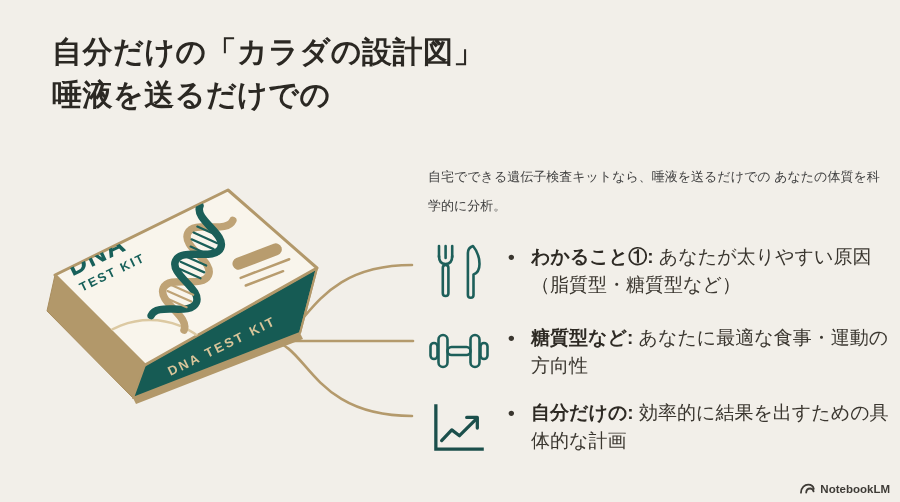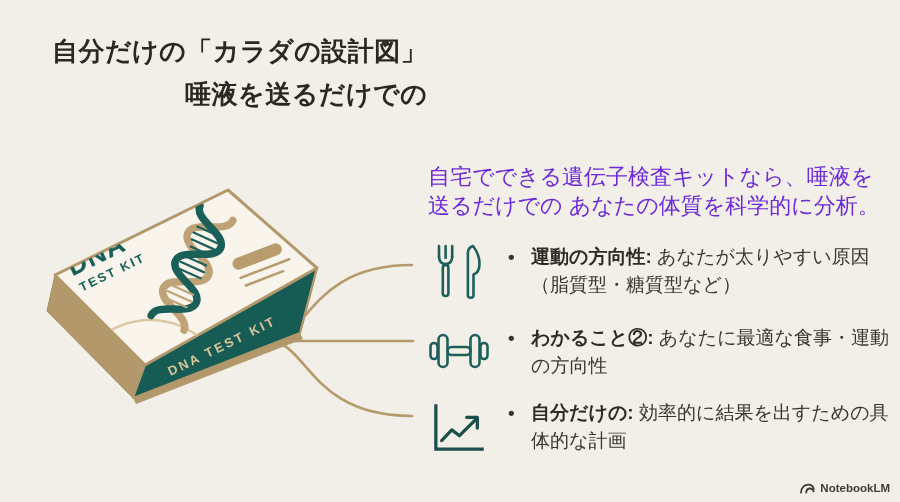--- a/index.html
+++ b/index.html
@@ -4,41 +4,40 @@
 <style>
   html,body{margin:0;padding:0;}
   body{
     width:900px;height:502px;position:relative;overflow:hidden;
     background:#f2efe9;
     font-family:"Liberation Sans",sans-serif;
     color:#3a362f;
   }
   .title{
     position:absolute;left:52px;top:30px;
-    font-size:26px;font-weight:700;color:#2b2823;line-height:43px;
+    font-size:30px;font-weight:700;color:#2b2823;line-height:43px;
     letter-spacing:.5px;
-    text-align:right;
   }
   .illustration{position:absolute;left:0;top:148px;width:430px;height:340px;}
   .right-col{position:absolute;left:428px;top:162px;width:464px;}
-  .intro{font-size:22px;line-height:29px;margin:0 0 23px 0;color:#6d28d9;}
+  .intro{font-size:13px;line-height:29px;margin:0 0 23px 0;color:#404040;}
   .bullet-row{display:flex;align-items:flex-start;margin-bottom:19px;}
   .icon-cell{flex:0 0 62px;width:62px;display:flex;justify-content:center;margin-right:15px;}
   .bullet-text{
     font-size:19px;line-height:28px;position:relative;padding-left:26px;
     width:372px;color:#3a362f;
   }
   .dot{position:absolute;left:3px;top:0;font-weight:700;}
   .blabel{font-weight:700;color:#2e2a24;}
   .icon-fork{margin-top:0;}
   .icon-dumbbell{margin-top:5px;}
   .icon-chart{margin-top:2px;}
   .footer{
     position:absolute;right:10px;bottom:7px;
-    display:flex;align-items:flex-start;gap:5px;
+    display:flex;align-items:center;gap:5px;
     font-size:11.5px;font-weight:700;color:#3e3b36;
   }
 </style>
 </head>
 <body>
 
 <div class="title">
   <div>自分だけの「カラダの設計図」</div>
   <div>唾液を送るだけでの</div>
 </div>
@@ -115,36 +114,36 @@
       <svg class="icon-fork" width="54" height="62" viewBox="0 0 54 62" fill="none" stroke="#1d5f5a" stroke-width="2.6" stroke-linecap="round" stroke-linejoin="round">
         <path d="M7 3v11"></path>
           <path d="M13.6 3v12"></path>
           <path d="M20.2 3v11"></path>
         <path d="M7 13c0 5.5 2.5 8 6.6 8s6.6-2.5 6.6-8"></path>
         <rect x="10.8" y="22" width="5.6" height="31" rx="2.8"></rect>
         <path d="M41 3c5 6 6.5 13 6.5 18 0 6-3 9.5-6 10.5v20.5a2.8 2.8 0 0 1-5.6 0V10c0-3.5 2.1-6 5.1-7z"></path>
       </svg>
     </div>
     <div class="bullet-text">
-      <span class="dot">•</span><span class="blabel">運動の方向性:</span><span> あなたが太りやすい原因（脂質型・糖質型など）</span>
+      <span class="dot">•</span><span class="blabel">わかること①:</span><span> あなたが太りやすい原因（脂質型・糖質型など）</span>
     </div>
   </div>
 
   <div class="bullet-row">
     <div class="icon-cell">
       <svg class="icon-dumbbell" width="62" height="44" viewBox="0 0 62 44" fill="none" stroke="#1d5f5a" stroke-width="2.6" stroke-linecap="round" stroke-linejoin="round">
         <rect x="2.5" y="14" width="7" height="16" rx="3.5"></rect>
         <rect x="10.5" y="6" width="9" height="32" rx="4.5"></rect>
         <rect x="42.5" y="6" width="9" height="32" rx="4.5"></rect>
         <rect x="52.5" y="14" width="7" height="16" rx="3.5"></rect>
         <rect x="19.5" y="18" width="23" height="8" rx="4"></rect>
       </svg>
     </div>
     <div class="bullet-text">
-      <span class="dot">•</span><span class="blabel">わかること②:</span><span> あなたに最適な食事・運動の方向性</span>
+      <span class="dot">•</span><span class="blabel">糖質型など:</span><span> あなたに最適な食事・運動の方向性</span>
     </div>
   </div>
 
   <div class="bullet-row">
     <div class="icon-cell">
       <svg class="icon-chart" width="56" height="54" viewBox="0 0 58 56" fill="none" stroke="#1b4f4b">
         <polyline points="5,5 5,50 53,50" stroke-width="3.4" stroke-linecap="square"></polyline>
         <polyline points="11,41 21.5,30 29.5,36 46,19.5" stroke-width="3.4" stroke-linecap="round" stroke-linejoin="round"></polyline>
         <polyline points="37,17 48,17 48,28" stroke-width="3.4" stroke-linecap="round" stroke-linejoin="round"></polyline>
       </svg>

